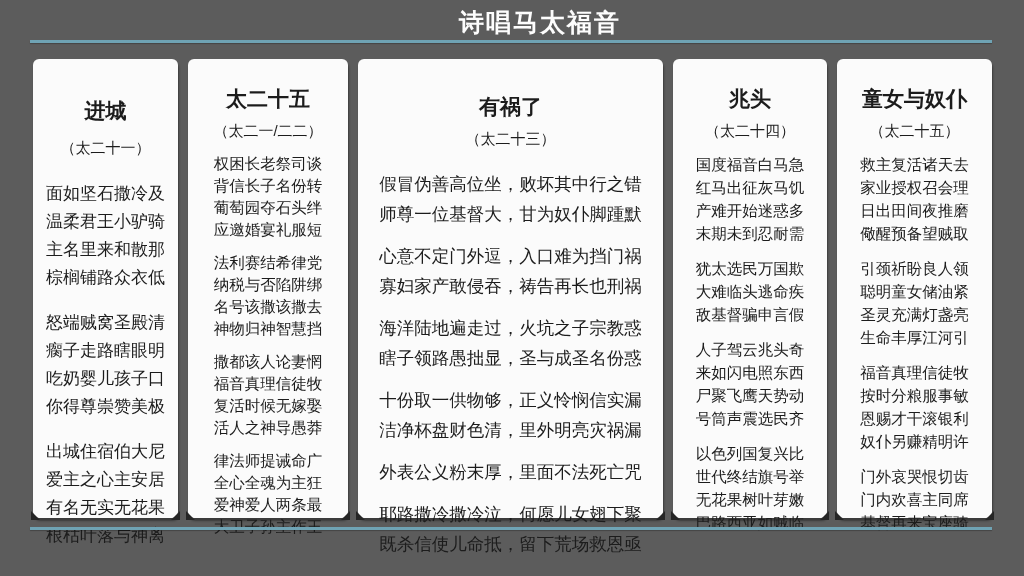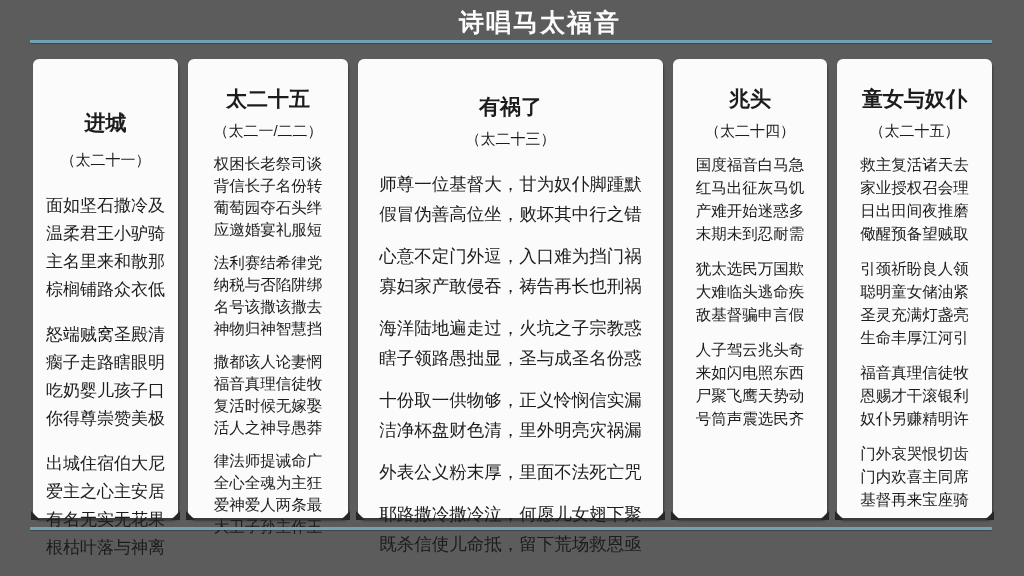--- a/index.html
+++ b/index.html
@@ -78,21 +78,21 @@
     font-weight: bold;
     font-size: 21px;
     margin-bottom: 9px;
     white-space: nowrap;
   }
   .card-subtitle {
     font-size: 15px;
     margin-bottom: 12px;
     white-space: nowrap;
   }
-  .c0 .card-title { margin-top: 24px; margin-bottom: 14px; }
+  .c0 .card-title { margin-top: 12px; margin-bottom: 14px; }
   .c0 .card-subtitle { margin-bottom: 22px; }
   .c2 .card-title { margin-top: 8px; }
   .c2 .card-subtitle { margin-bottom: 20px; }
   .stanza { margin-bottom: 0; }
   .line { white-space: nowrap; }
   .c0 .line { font-size: 17px; line-height: 28px; }
   .c0 .stanza { margin-bottom: 17px; }
   .c1 .line { font-size: 15.5px; line-height: 22px; }
   .c1 .stanza { margin-bottom: 11px; }
   .c2 .line { font-size: 17.5px; line-height: 30px; }
@@ -154,22 +154,22 @@
         <div class="line">律法师提诫命广</div>
         <div class="line">全心全魂为主狂</div>
         <div class="line">爱神爱人两条最</div>
         <div class="line">大卫子孙主作王</div>
       </div>
     </div>
     <div class="card c2">
       <div class="card-title">有祸了</div>
       <div class="card-subtitle">（太二十三）</div>
       <div class="stanza">
+        <div class="line">假冒伪善高位坐，败坏其中行之错</div>
         <div class="line">师尊一位基督大，甘为奴仆脚踵默</div>
-        <div class="line">假冒伪善高位坐，败坏其中行之错</div>
       </div>
       <div class="stanza">
         <div class="line">心意不定门外逗，入口难为挡门祸</div>
         <div class="line">寡妇家产敢侵吞，祷告再长也刑祸</div>
       </div>
       <div class="stanza">
         <div class="line">海洋陆地遍走过，火坑之子宗教惑</div>
         <div class="line">瞎子领路愚拙显，圣与成圣名份惑</div>
       </div>
       <div class="stanza">
@@ -197,38 +197,45 @@
         <div class="line">犹太选民万国欺</div>
         <div class="line">大难临头逃命疾</div>
         <div class="line">敌基督骗申言假</div>
       </div>
       <div class="stanza">
         <div class="line">人子驾云兆头奇</div>
         <div class="line">来如闪电照东西</div>
         <div class="line">尸聚飞鹰天势动</div>
         <div class="line">号筒声震选民齐</div>
       </div>
+      <div class="stanza">
+        <div class="line">以色列国复兴比</div>
+        <div class="line">世代终结旗号举</div>
+        <div class="line">无花果树叶芽嫩</div>
+        <div class="line">巴路西亚如贼临</div>
+      </div>
     </div>
     <div class="card c4">
       <div class="card-title">童女与奴仆</div>
       <div class="card-subtitle">（太二十五）</div>
       <div class="stanza">
         <div class="line">救主复活诸天去</div>
         <div class="line">家业授权召会理</div>
         <div class="line">日出田间夜推磨</div>
         <div class="line">儆醒预备望贼取</div>
       </div>
       <div class="stanza">
         <div class="line">引颈祈盼良人领</div>
         <div class="line">聪明童女储油紧</div>
         <div class="line">圣灵充满灯盏亮</div>
         <div class="line">生命丰厚江河引</div>
       </div>
       <div class="stanza">
         <div class="line">福音真理信徒牧</div>
+        <div class="line">按时分粮服事敏</div>
         <div class="line">恩赐才干滚银利</div>
         <div class="line">奴仆另赚精明许</div>
       </div>
       <div class="stanza">
         <div class="line">门外哀哭恨切齿</div>
         <div class="line">门内欢喜主同席</div>
         <div class="line">基督再来宝座骑</div>
       </div>
     </div>
   </div>

